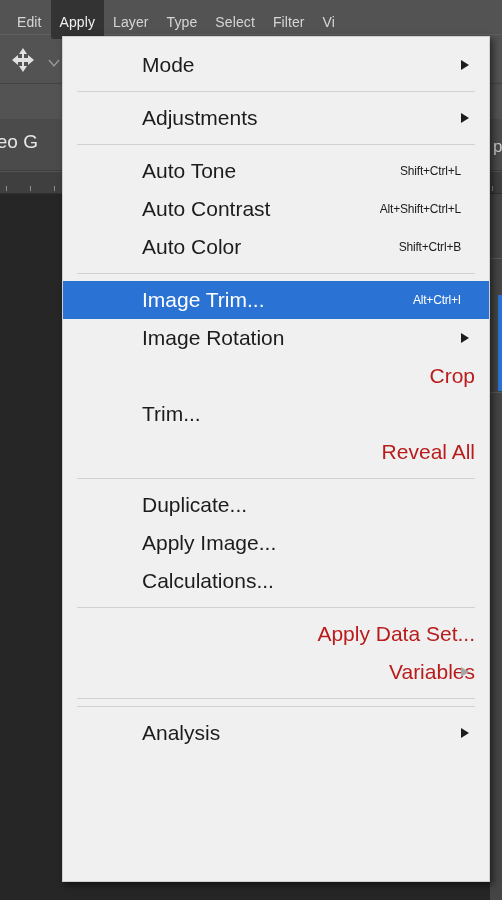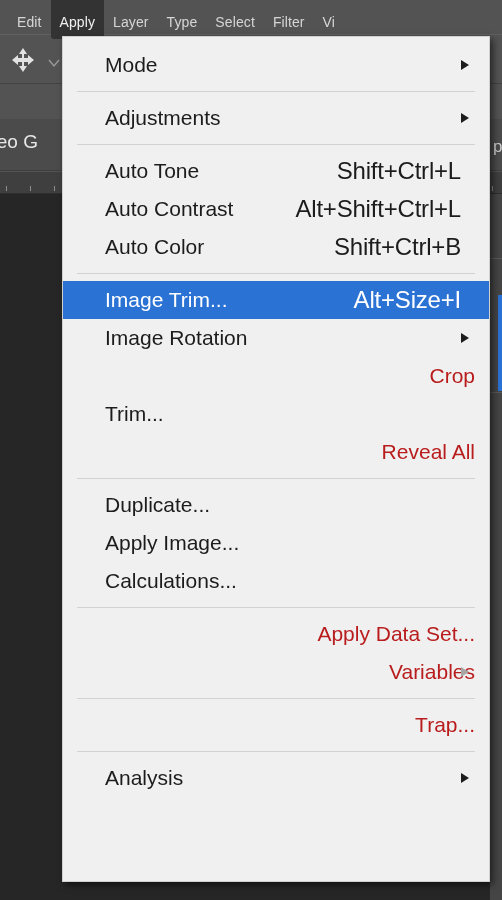--- a/index.html
+++ b/index.html
@@ -164,25 +164,26 @@
   .menu-item.disabled {
     color: #b91c1c;
     justify-content: flex-end;
   }
   .menu-item.selected {
     background: #2a72d4;
     color: #ffffff;
   }
   .menu-item .label {
     flex: 0 0 auto;
+    margin-left: 37px;
   }
   .menu-item .shortcut {
     position: absolute;
     right: 28px;
-    font-size: 24px;
+    font-size: 12px;
     letter-spacing: -0.2px;
   }
   .menu-item .arrow {
     position: absolute;
     right: 20px;
     width: 0; height: 0;
     border-left: 8px solid #1c1c1c;
     border-top: 5.5px solid transparent;
     border-bottom: 5.5px solid transparent;
   }
@@ -259,21 +260,21 @@
       <span class="label">Auto Contrast</span>
       <span class="shortcut">Alt+Shift+Ctrl+L</span>
     </div>
     <div class="menu-item">
       <span class="label">Auto Color</span>
       <span class="shortcut">Shift+Ctrl+B</span>
     </div>
     <div class="menu-separator"></div>
     <div class="menu-item selected">
       <span class="label">Image Trim...</span>
-      <span class="shortcut">Alt+Size+I</span>
+      <span class="shortcut">Alt+Ctrl+I</span>
     </div>
     <div class="menu-item">
       <span class="label">Image Rotation</span>
       <span class="arrow"></span>
     </div>
     <div class="menu-item disabled">
       <span class="label">Crop</span>
     </div>
     <div class="menu-item">
       <span class="label">Trim...</span>
@@ -293,21 +294,18 @@
     </div>
     <div class="menu-separator"></div>
     <div class="menu-item disabled">
       <span class="label">Apply Data Set...</span>
     </div>
     <div class="menu-item disabled">
       <span class="label">Variables</span>
       <span class="arrow"></span>
     </div>
     <div class="menu-separator"></div>
-    <div class="menu-item disabled">
-      <span class="label">Trap...</span>
-    </div>
     <div class="menu-separator"></div>
     <div class="menu-item">
       <span class="label">Analysis</span>
       <span class="arrow"></span>
     </div>
   </div>
 
 </body></html>

